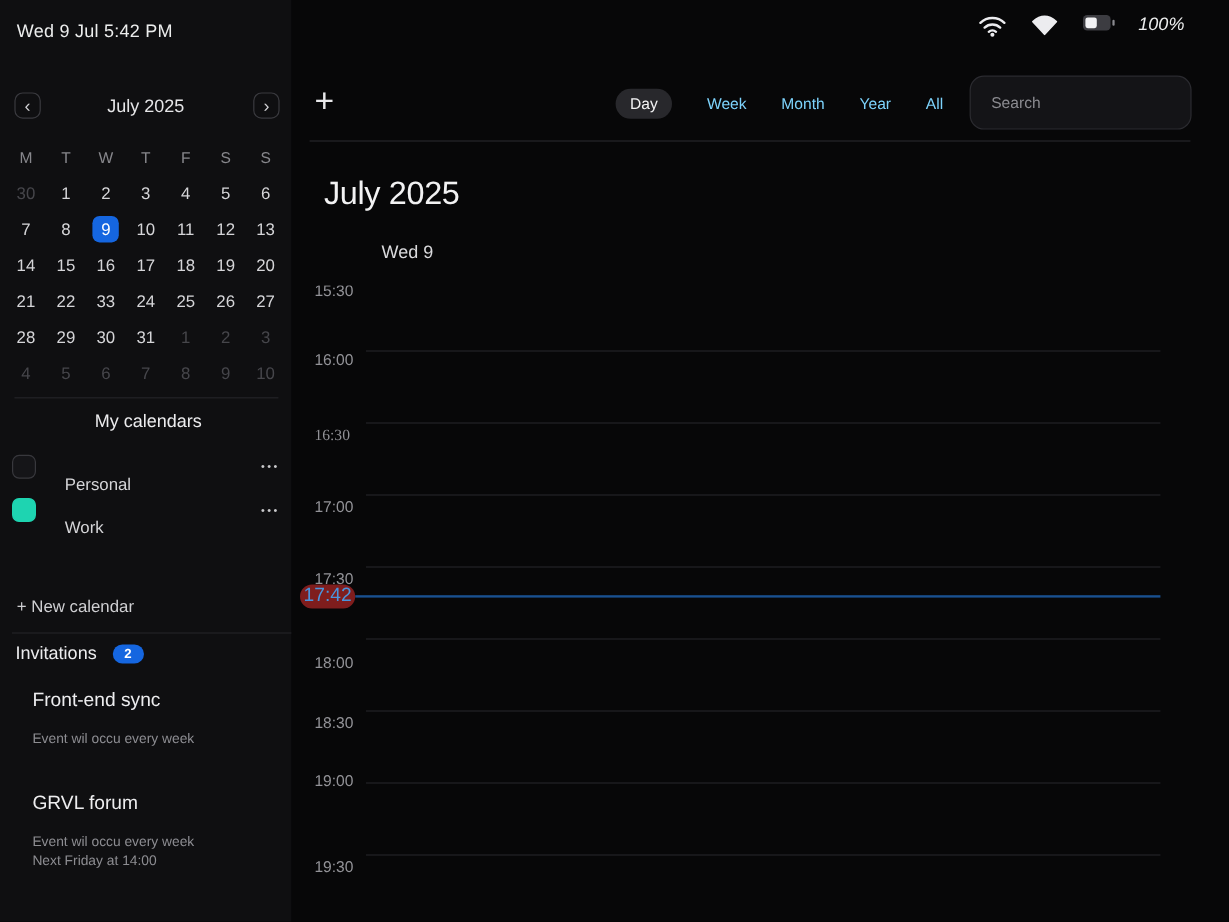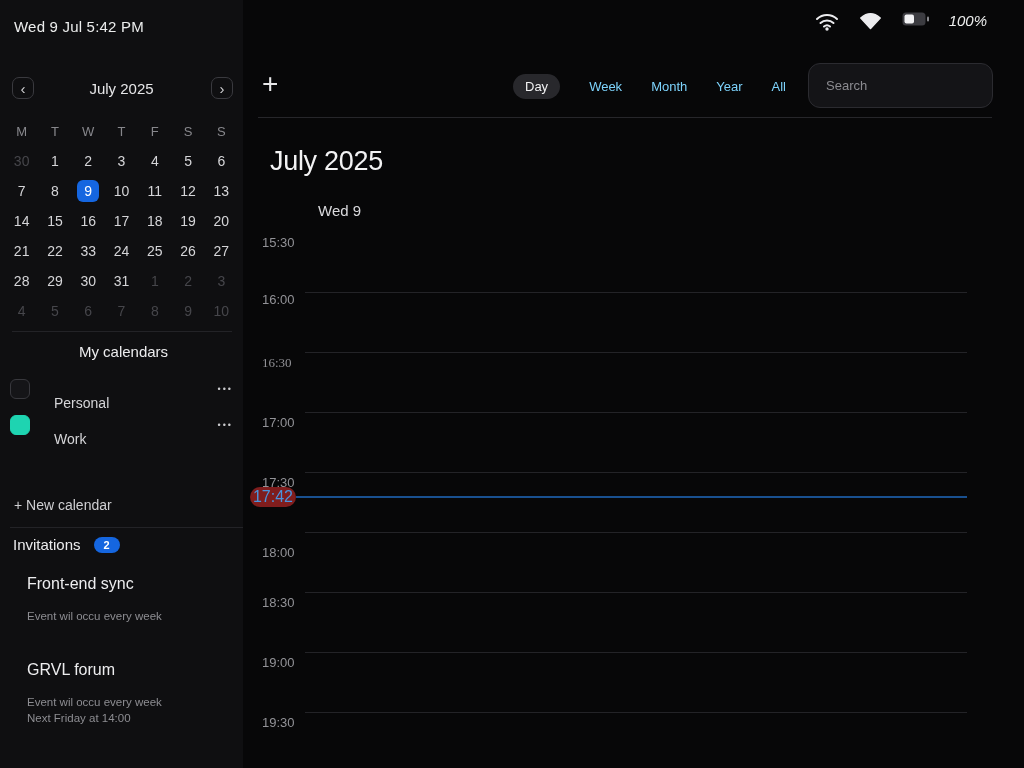--- a/index.html
+++ b/index.html
@@ -310,19 +310,19 @@
       <div class="timelabel" style="top: 117px; font-family: Liberation Serif, serif;">16:30</div>
       <div class="gridline" style="top: 174px;"></div>
       <div class="timelabel" style="top: 177px;">17:00</div>
       <div class="gridline" style="top: 234px;"></div>
       <div class="timelabel" style="top: 237px;">17:30</div>
       <div class="gridline" style="top: 294px;"></div>
       <div class="timelabel" style="top: 307px;">18:00</div>
       <div class="gridline" style="top: 354px;"></div>
       <div class="timelabel" style="top: 357px;">18:30</div>
       <div class="gridline" style="top: 414px;"></div>
-      <div class="timelabel" style="top: 417px;">19:00</div>
+      <div class="timelabel" style="top: 405px;">19:00</div>
       <div class="gridline" style="top: 474px;"></div>
       <div class="timelabel" style="top: 477px;">19:30</div>
       <div class="nowline" style="top: 258px;"></div>
       <div class="nowpill" style="top: 249px;">17:42</div>
     </div>
 </div>
 
 </body></html>

